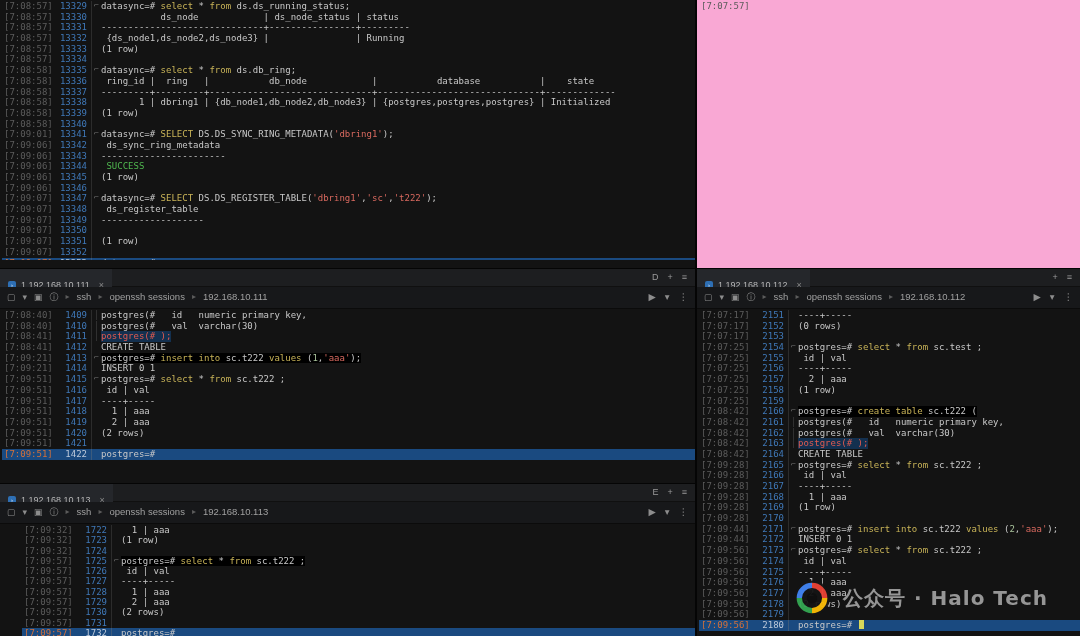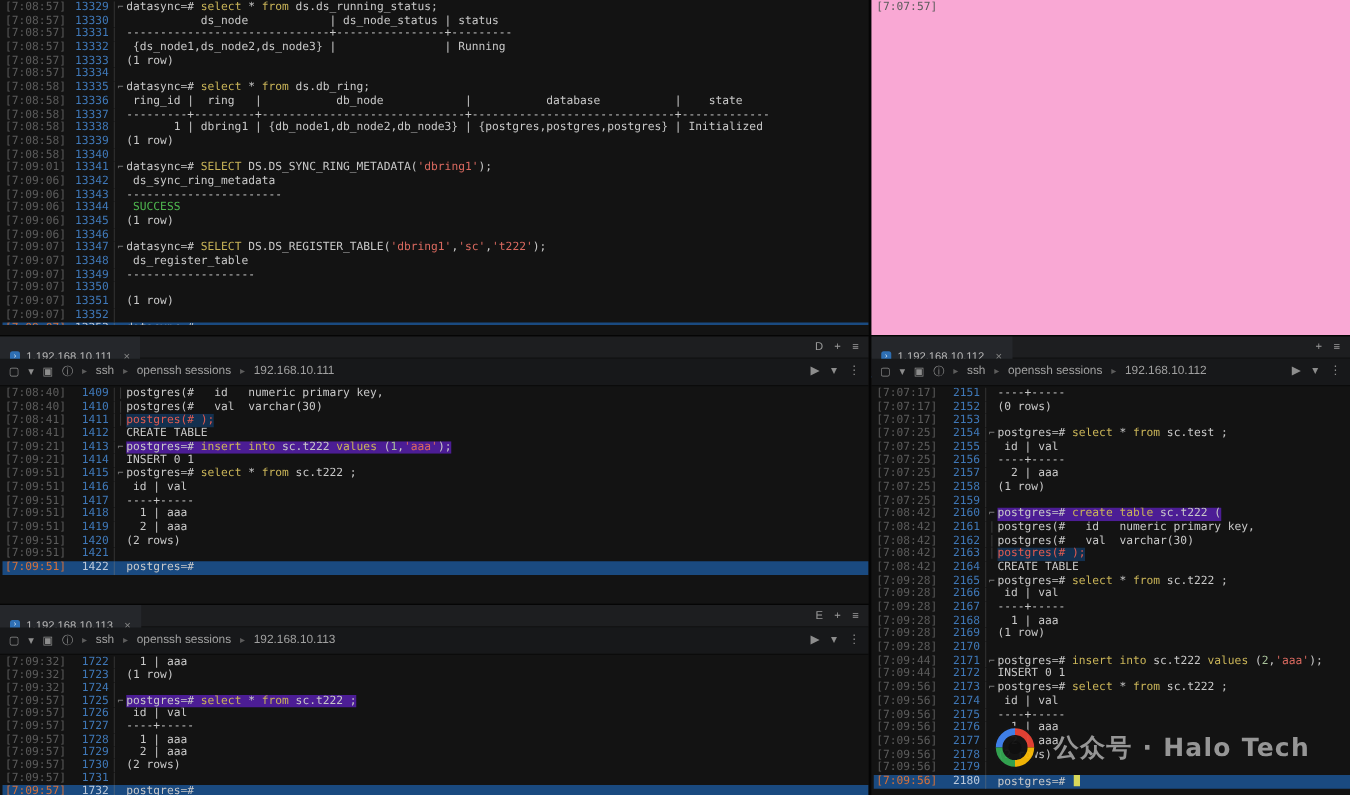--- a/index.html
+++ b/index.html
@@ -29,36 +29,36 @@
   .toolbar{height:21px;flex:none;background:#17181a;border-bottom:1px solid #0b0b0b;display:flex;align-items:center;gap:7px;
            padding:0 7px;font-family:"Liberation Sans",sans-serif;font-size:9.5px;color:#9a9a9a;}
   .tb-ico{font-size:9px;color:#8d8d8d;}
   .crumb{color:#a0a0a0;}
   .crumb-sep{color:#5c5c5c;font-size:8px;}
   .tb-right{margin-left:auto;display:flex;align-items:center;gap:9px;color:#8d8d8d;}
 
   
   .term{flex:1 1 auto;overflow:hidden;padding:1px 0 0 2px;}
   .row{display:flex;white-space:pre;height:10.7px;overflow:hidden;}
-  #pane-b .row{height:10.3px;line-height:10.3px;}
+  #pane-b .row{height:10.3px;line-height:10.3px;margin-left:20px;}
   .ts{flex:none;width:52px;padding-left:2px;color:#5c5c5c;}
   .ln{flex:none;width:36px;box-sizing:border-box;text-align:right;padding-right:4px;color:#3f78b8;border-right:1px solid #2c2c2c;}
   .ln.noln{border-right:none;}
   .gut{flex:none;width:9px;text-align:center;color:#777;font-size:8px;}
   .gut.guide{color:#3e3e3e;font-size:9px;}
   .tx{flex:none;}
   .tx .t{color:#c8c8c8;}
   .tx .k{color:#c9b458;}
   .tx .s{color:#d9695f;}
   .tx .n{color:#a8c29a;}
   .tx .g{color:#4fb84f;}
   .row.hl-row{background:#1a4a80;}
   .row.hl-row .ts{color:#d4713a;}
   .row.hl-row .ln{color:#bcc9da;border-right-color:#3c5b7d;}
-  .row.hl-cmd .tx{background:#4c1d95;}
+  .row.hl-cmd .tx{background:#000000;}
   .row.hl-sel .tx{background:#13304f;}
   .row.hl-sel .tx span{color:#e25b50;}
   .cur{display:inline-block;width:5px;height:9px;background:#d8d85a;margin-left:1px;vertical-align:-1px;}
 
   
   .watermark{position:absolute;right:32px;bottom:20px;display:flex;align-items:center;gap:13px;z-index:5;}
   .wm-text{font-family:"DejaVu Sans",sans-serif;font-size:20px;font-weight:bold;color:#9e9e9e;letter-spacing:1px;opacity:.95;}
   .wm-logo{opacity:.95;}
 </style>
 </head>

